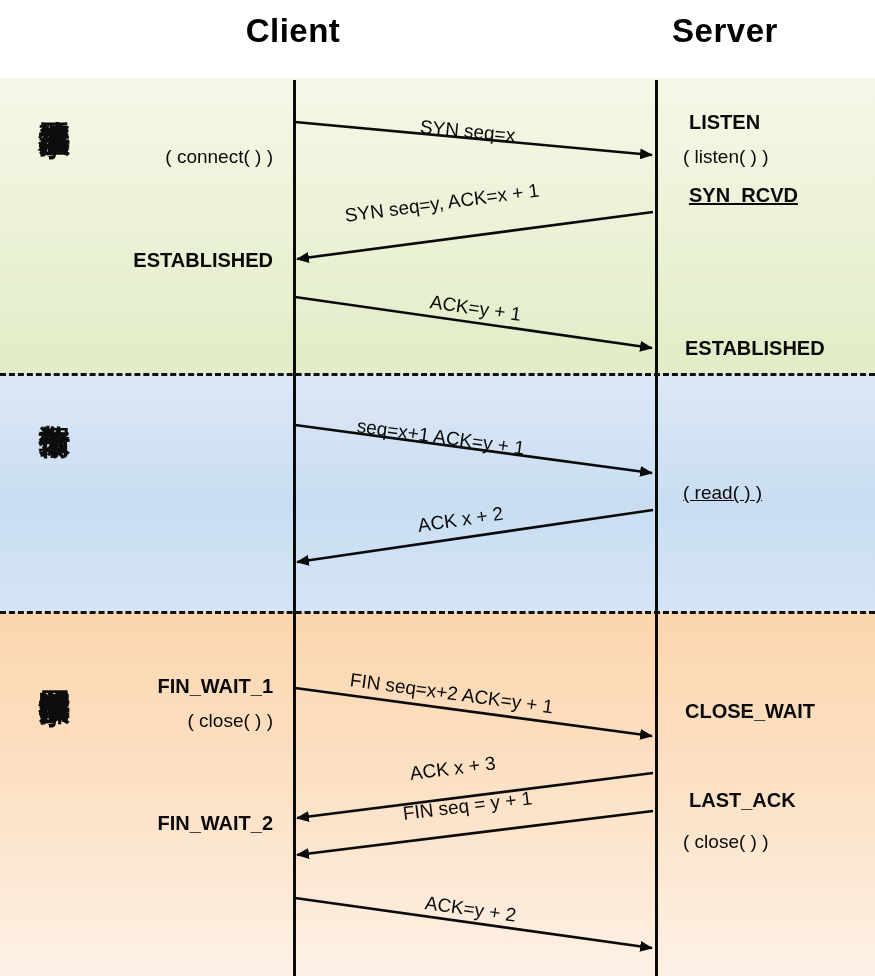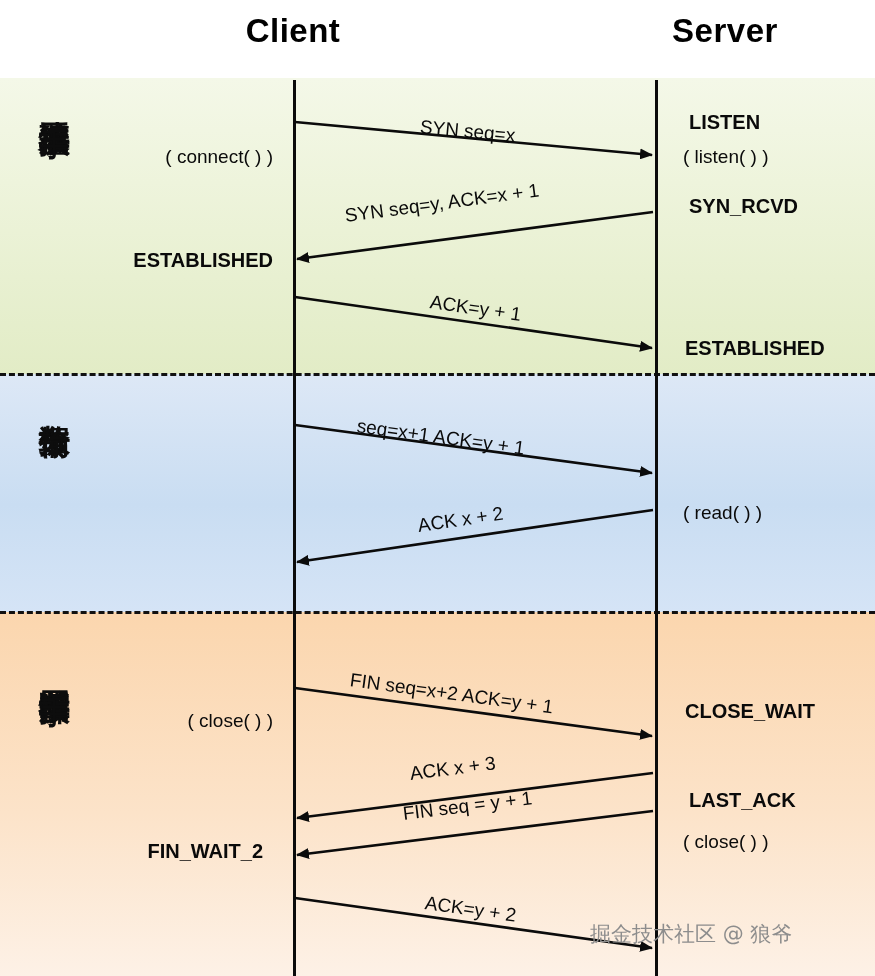--- a/index.html
+++ b/index.html
@@ -158,33 +158,34 @@
   <div class="phase-label" id="phase-teardown">断链接四次挥手</div>
 
   <div class="lifeline" id="lifeline-client"></div>
   <div class="lifeline" id="lifeline-server"></div>
 
   <div class="call right-aligned" style="left:45px; top:146px; width:228px;">( connect( ) )</div>
 
   <div class="state right-aligned" style="left:25px; top:249px; width:248px;">ESTABLISHED</div>
 
 
+  <div class="state right-aligned" style="left:45px; top:675px; width:228px;">FIN_WAIT_1</div>
   <div class="call right-aligned" style="left:45px; top:710px; width:228px;">( close( ) )</div>
 
-  <div class="state right-aligned" style="left:35px; top:812px; width:228px;margin-top:28px;">FIN_WAIT_2</div>
+  <div class="state right-aligned" style="left:45px; top:812px; width:228px;">FIN_WAIT_2</div>
 
 
   <div class="state left-aligned" style="left:683px; top:111px;">LISTEN</div>
   <div class="call left-aligned" style="left:683px; top:146px;">( listen( ) )</div>
 
-  <div class="state left-aligned" style="left:683px; top:195px;">SYN_RCVD</div>
+  <div class="state left-aligned" style="left:683px; top:184px;text-decoration:underline;">SYN_RCVD</div>
 
   <div class="state left-aligned" style="left:679px; top:337px;">ESTABLISHED</div>
 
-  <div class="call left-aligned" style="left:683px; top:502px;">( read( ) )</div>
+  <div class="call left-aligned" style="left:683px; top:482px;text-decoration:underline;">( read( ) )</div>
 
   <div class="state left-aligned" style="left:679px; top:700px;">CLOSE_WAIT</div>
 
   <div class="state left-aligned" style="left:683px; top:789px;">LAST_ACK</div>
   <div class="call left-aligned" style="left:683px; top:831px;">( close( ) )</div>
 
   <svg id="arrows" viewBox="0 0 875 976">
     <defs>
       <marker id="ah" markerWidth="13" markerHeight="11" refX="12" refY="5.5" orient="auto" markerUnits="userSpaceOnUse">
         <path d="M0,0 L13,5.5 L0,11 z" fill="#0b0b0b"></path>
@@ -215,15 +216,14 @@
   <div class="msg" style="left:418px; top:515px; transform:rotate(-8.3deg);">ACK x + 2</div>
 
   <div class="msg" style="left:350px; top:669px; transform:rotate(7.7deg);">FIN seq=x+2 ACK=y + 1</div>
 
   <div class="msg" style="left:410px; top:763px; transform:rotate(-7.2deg);">ACK x + 3</div>
 
   <div class="msg" style="left:403px; top:803px; transform:rotate(-7deg);">FIN seq = y + 1</div>
 
   <div class="msg" style="left:425px; top:892px; transform:rotate(8deg);">ACK=y + 2</div>
 
-  <div id="watermark">掘金技术社区 @ 狼爷</div>
 
 </div>
 
 </body></html>

